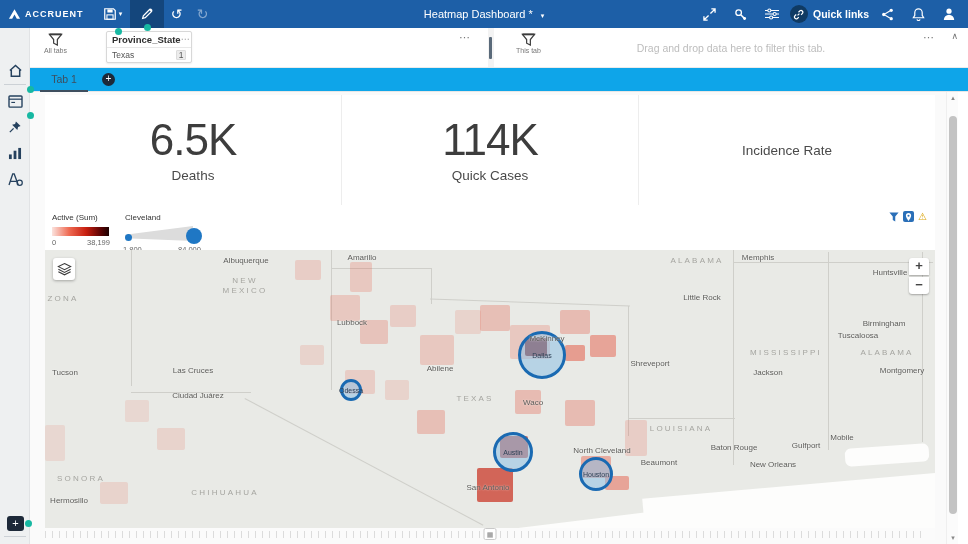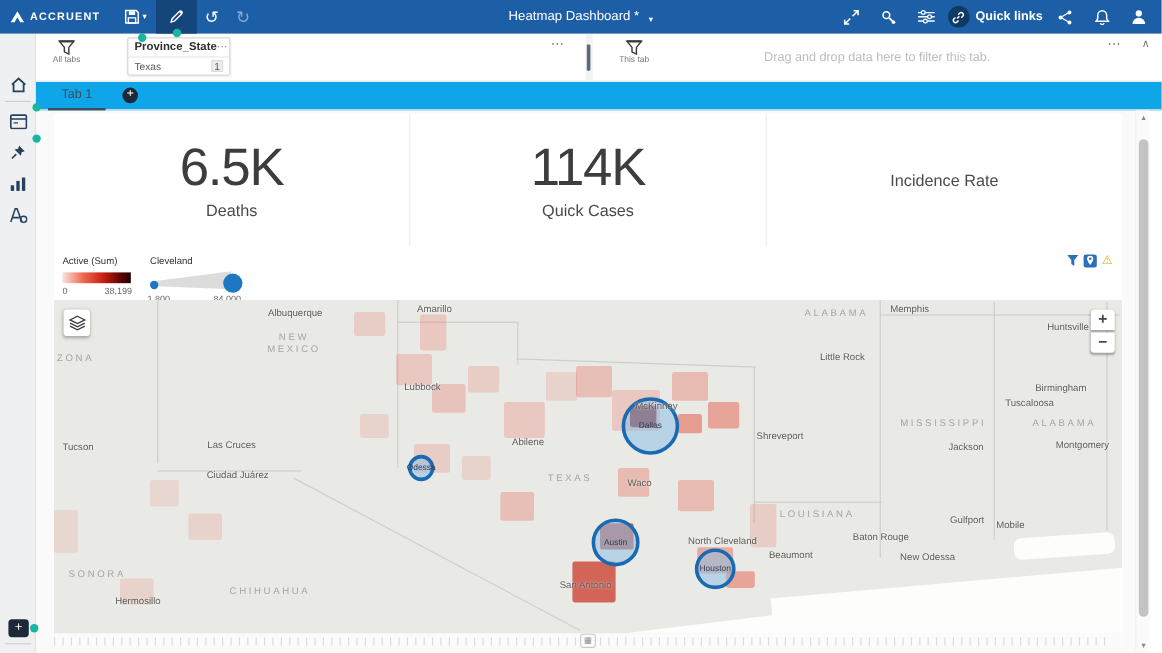--- a/index.html
+++ b/index.html
@@ -379,30 +379,30 @@
         <span class="city-label" style="left: 307px; top: 68px;">Lubbock</span>
         <span class="city-label" style="left: 395px; top: 114px;">Abilene</span>
         <span class="city-label" style="left: 488px; top: 148px;">Waco</span>
         <span class="city-label" style="left: 502px; top: 84px;">McKinney</span>
         <span class="city-label" style="left: 605px; top: 109px;">Shreveport</span>
         <span class="city-label" style="left: 713px; top: 3px;">Memphis</span>
         <span class="city-label" style="left: 657px; top: 18px; margin-top: 25px;">Little Rock</span>
         <span class="city-label" style="left: 845px; top: 18px;">Huntsville</span>
         <span class="city-label" style="left: 839px; top: 69px;">Birmingham</span>
         <span class="city-label" style="left: 813px; top: 81px;">Tuscaloosa</span>
-        <span class="city-label" style="left: 723px; top: 118px; margin-left: 37px;">Jackson</span>
+        <span class="city-label" style="left: 723px; top: 118px;">Jackson</span>
         <span class="city-label" style="left: 857px; top: 116px;">Montgomery</span>
         <span class="city-label" style="left: 797px; top: 183px;">Mobile</span>
-        <span class="city-label" style="left: 761px; top: 179px;">Gulfport</span>
-        <span class="city-label" style="left: 728px; top: 210px;">New Odessa</span>
+        <span class="city-label" style="left: 761px; top: 191px;">Gulfport</span>
+        <span class="city-label" style="left: 728px; top: 210px;">New Orleans</span>
         <span class="city-label" style="left: 689px; top: 193px;">Baton Rouge</span>
         <span class="city-label" style="left: 592px; top: 208px; padding-left: 44px;">Beaumont</span>
         <span class="city-label" style="left: 557px; top: 196px;">North Cleveland</span>
         <span class="city-label" style="left: 443px; top: 233px;">San Antonio</span>
-        <span class="city-label" style="left: 24px; top: 246px; margin-left: 46px;">Hermosillo</span>
+        <span class="city-label" style="left: 24px; top: 246px;">Hermosillo</span>
         <div class="bubble" style="left: 473px; top: 81px; height: 48px; width: 48px;">
           <span>Dallas</span>
         </div>
         <div class="bubble" style="left: 448px; top: 182px; height: 40px; width: 40px;">
           <span>Austin</span>
         </div>
         <div class="bubble" style="left: 534px; top: 207px; height: 34px; width: 34px;">
           <span>Houston</span>
         </div>
         <div class="bubble" style="left: 295px; top: 129px; height: 22px; width: 22px;">

